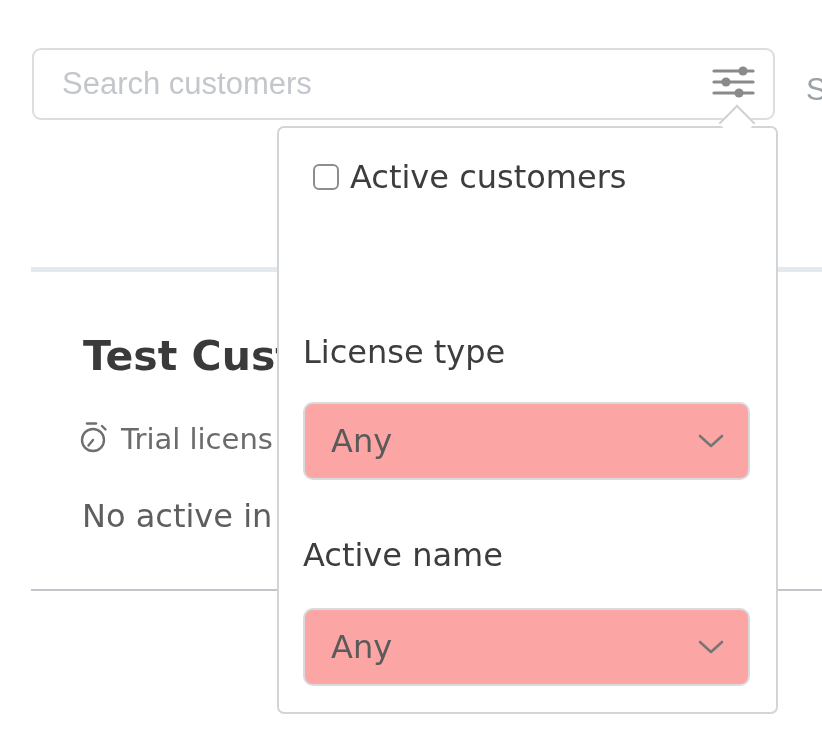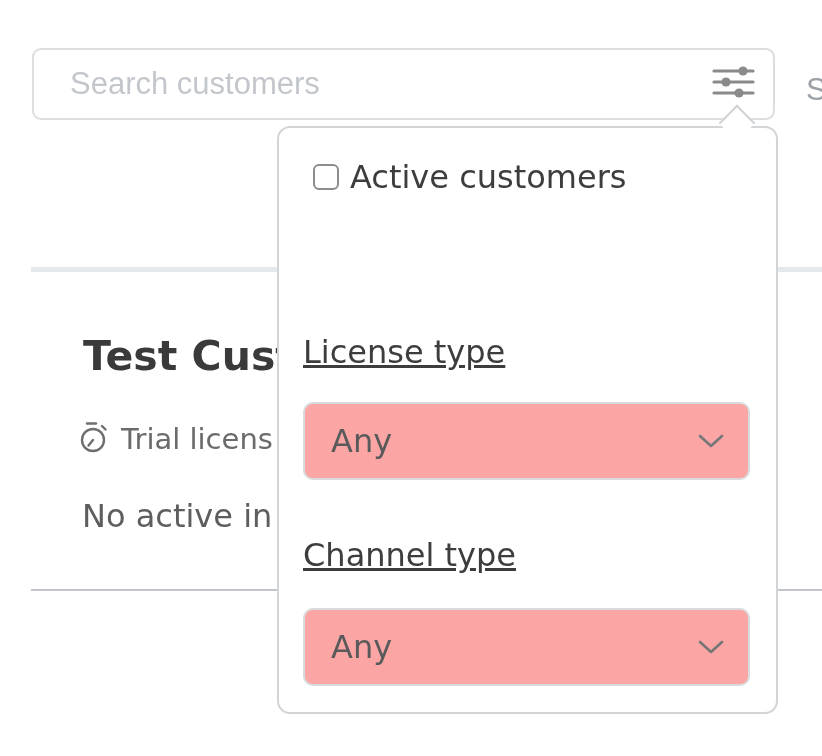--- a/index.html
+++ b/index.html
@@ -18,21 +18,21 @@
     position: absolute;
     left: 32px; top: 48px;
     width: 743px; height: 72px;
     border: 2px solid #dbdddf;
     border-radius: 9px;
     background: #ffffff;
     z-index: 1;
   }
   .search-placeholder {
     position: absolute;
-    left: 36px; top: 0;
+    left: 28px; top: 0;
     height: 68px;
     line-height: 68px;
     font-family: "Liberation Sans", sans-serif;
     font-size: 31px;
     color: #c3c7cb;
     white-space: nowrap;
   }
   .filter-toggle {
     position: absolute;
     right: 16px; top: 15px;
@@ -92,21 +92,21 @@
     z-index: 1;
   }
 
   
   .filter-panel {
     position: absolute;
     left: 277px; top: 126px;
     width: 501px; height: 588px;
     background: #ffffff;
     border: 2px solid #d2d5d8;
-    border-radius: 13px;
+    border-radius: 7px;
     z-index: 2;
   }
   .panel-caret {
     position: absolute;
     left: 724px; top: 110px;
     width: 26px; height: 26px;
     background: #ffffff;
     border-top: 2px solid #cfd2d5;
     border-left: 2px solid #cfd2d5;
     transform: rotate(45deg);
@@ -132,21 +132,20 @@
   .checkbox-label {
     font-size: 32px;
     color: #3d3d3d;
   }
   .field-label {
     position: absolute;
     left: 24px;
     font-size: 32px;
     color: #3d3d3d;
     white-space: nowrap;
-    text-decoration: underline;
   }
   .label-license { top: 205px; }
   .label-channel { top: 408px; }
   .select-box {
     position: absolute;
     left: 24px;
     width: 447px; height: 78px;
     border: 2px solid #d8dadc;
     border-radius: 10px;
     background: #fca5a5;
@@ -228,21 +227,21 @@
 
     <div class="select-box select-license">
       <div class="select-value">Any</div>
       <span class="select-chevron">
         <svg width="26" height="16" viewBox="0 0 26 16">
           <polyline points="2,3 13,13 24,3" fill="none" stroke="#767676" stroke-width="2.6" stroke-linecap="round" stroke-linejoin="round"></polyline>
         </svg>
       </span>
     </div>
 
-    <div class="field-label label-channel">Channel type</div>
+    <div class="field-label label-channel">Active name</div>
 
     <div class="select-box select-channel">
       <div class="select-value">Any</div>
       <span class="select-chevron">
         <svg width="26" height="16" viewBox="0 0 26 16">
           <polyline points="2,3 13,13 24,3" fill="none" stroke="#767676" stroke-width="2.6" stroke-linecap="round" stroke-linejoin="round"></polyline>
         </svg>
       </span>
     </div>
 

